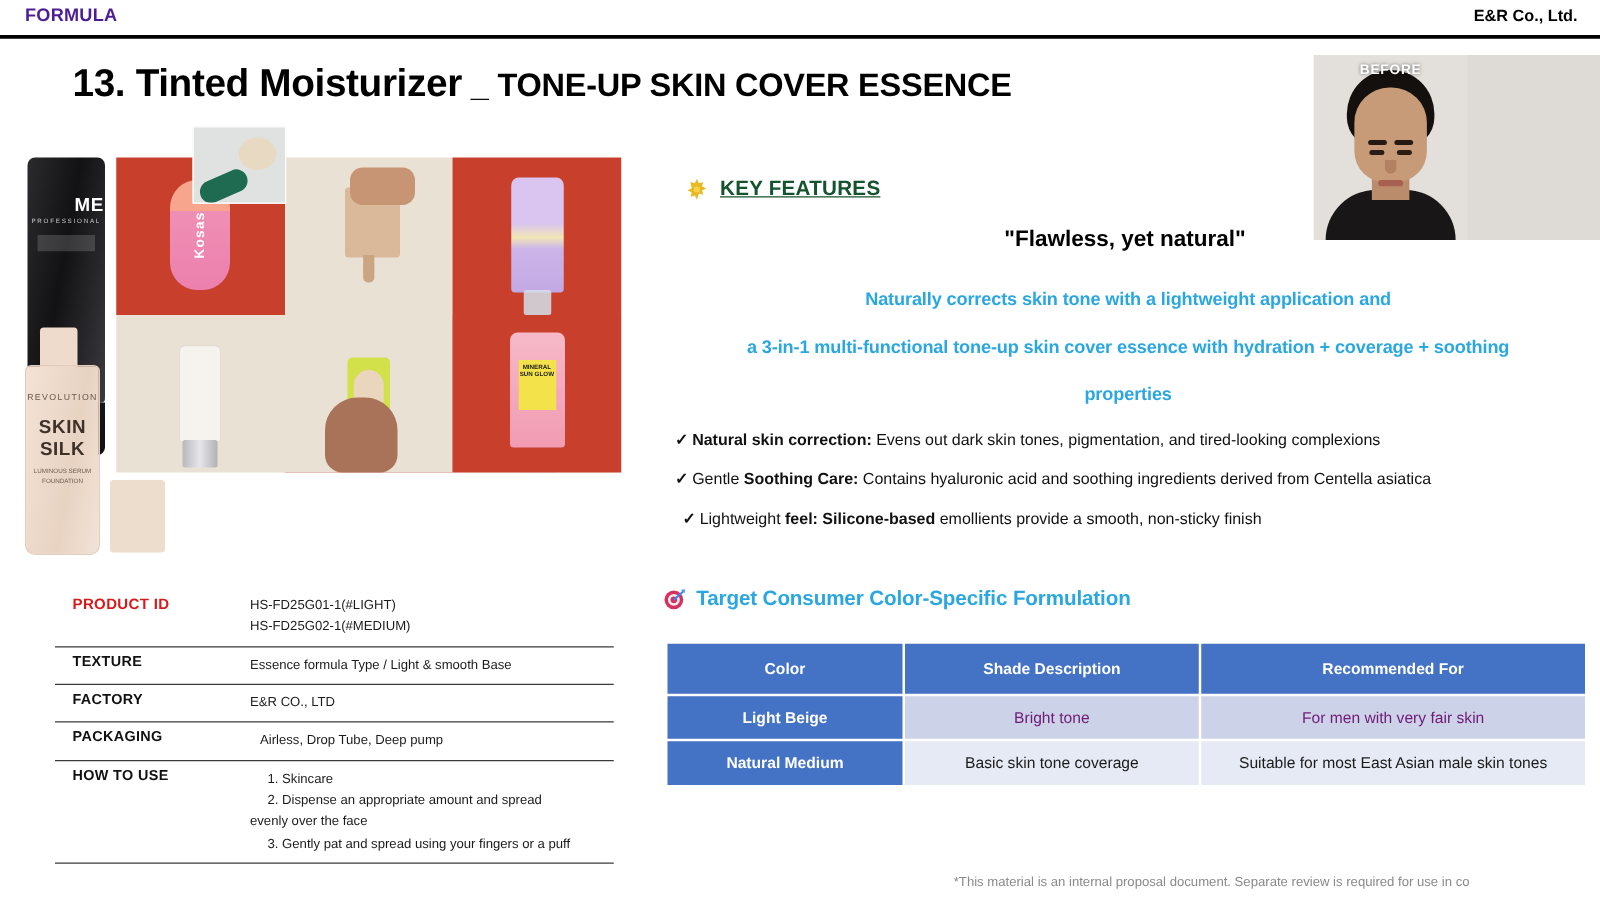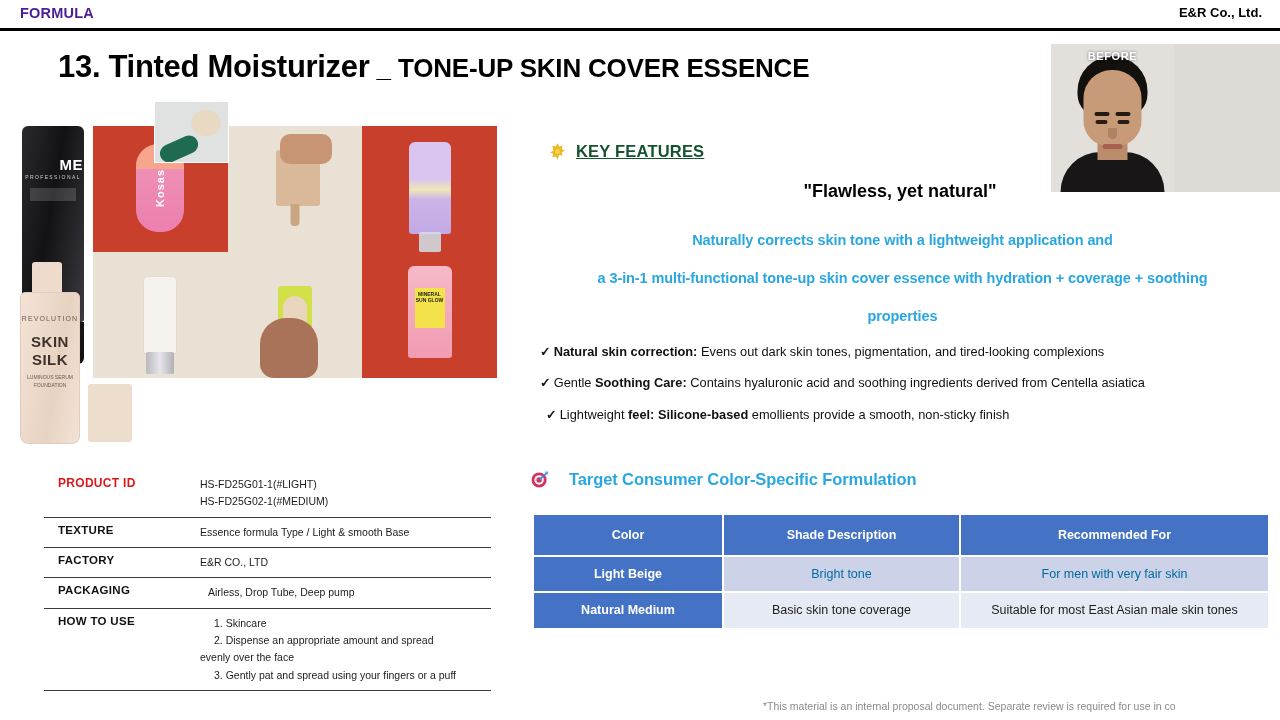--- a/index.html
+++ b/index.html
@@ -183,29 +183,29 @@
   .cyan-block { position: absolute; left: 530px; top: 222px; width: 745px; text-align: center; }
   .cyan-line { font-size: 14.5px; font-weight: bold; color: #2aa7e0; line-height: 2.62; letter-spacing: -.1px; }
 
   .bullets { position: absolute; left: 540px; top: 336px; width: 740px; }
   .bullet { font-size: 12.8px; color: #111; line-height: 2.45; white-space: nowrap; }
   .bullet b { font-weight: bold; }
   .bullet .chk { font-weight: bold; margin-right: 3px; }
   .bullet.b3 { padding-left: 6px; }
 
   
-  .tc-head { position: absolute; left: 530px; top: 470px; display: flex; align-items: center; gap: 20px; }
+  .tc-head { position: absolute; left: 530px; top: 470px; display: flex; align-items: center; gap: 8px; }
   .tc-title { font-size: 16.5px; font-weight: bold; color: #2aa7e0; letter-spacing: -.1px; }
   .target-icon { width: 19px; height: 19px; display: block; }
 
   .ctable { position: absolute; left: 532px; top: 513px; width: 738px; border-collapse: separate; border-spacing: 2px; }
   .ctable th, .ctable td { padding: 9px 6px; text-align: center; font-size: 12.5px; }
   .ctable th { background: #4472c4; color: #fff; font-weight: bold; height: 40px; }
   .ctable td.shade { background: #4472c4; color: #fff; font-weight: bold; width: 188px; }
-  .ctable tr.r1 td.body { background: #ccd3e8; color: #0369a1; }
+  .ctable tr.r1 td.body { background: #ccd3e8; color: #701a75; }
   .ctable tr.r2 td.body { background: #e6eaf5; color: #1b1b1b; }
   .ctable td.body { line-height: 1.3; }
   .col-desc { width: 235px; }
 
   
   .footer { position: absolute; left: 763px; top: 700px; width: 560px;
             font-size: 10.5px; color: #8a8a8a; white-space: nowrap; }
 </style>
 </head>
 <body>

